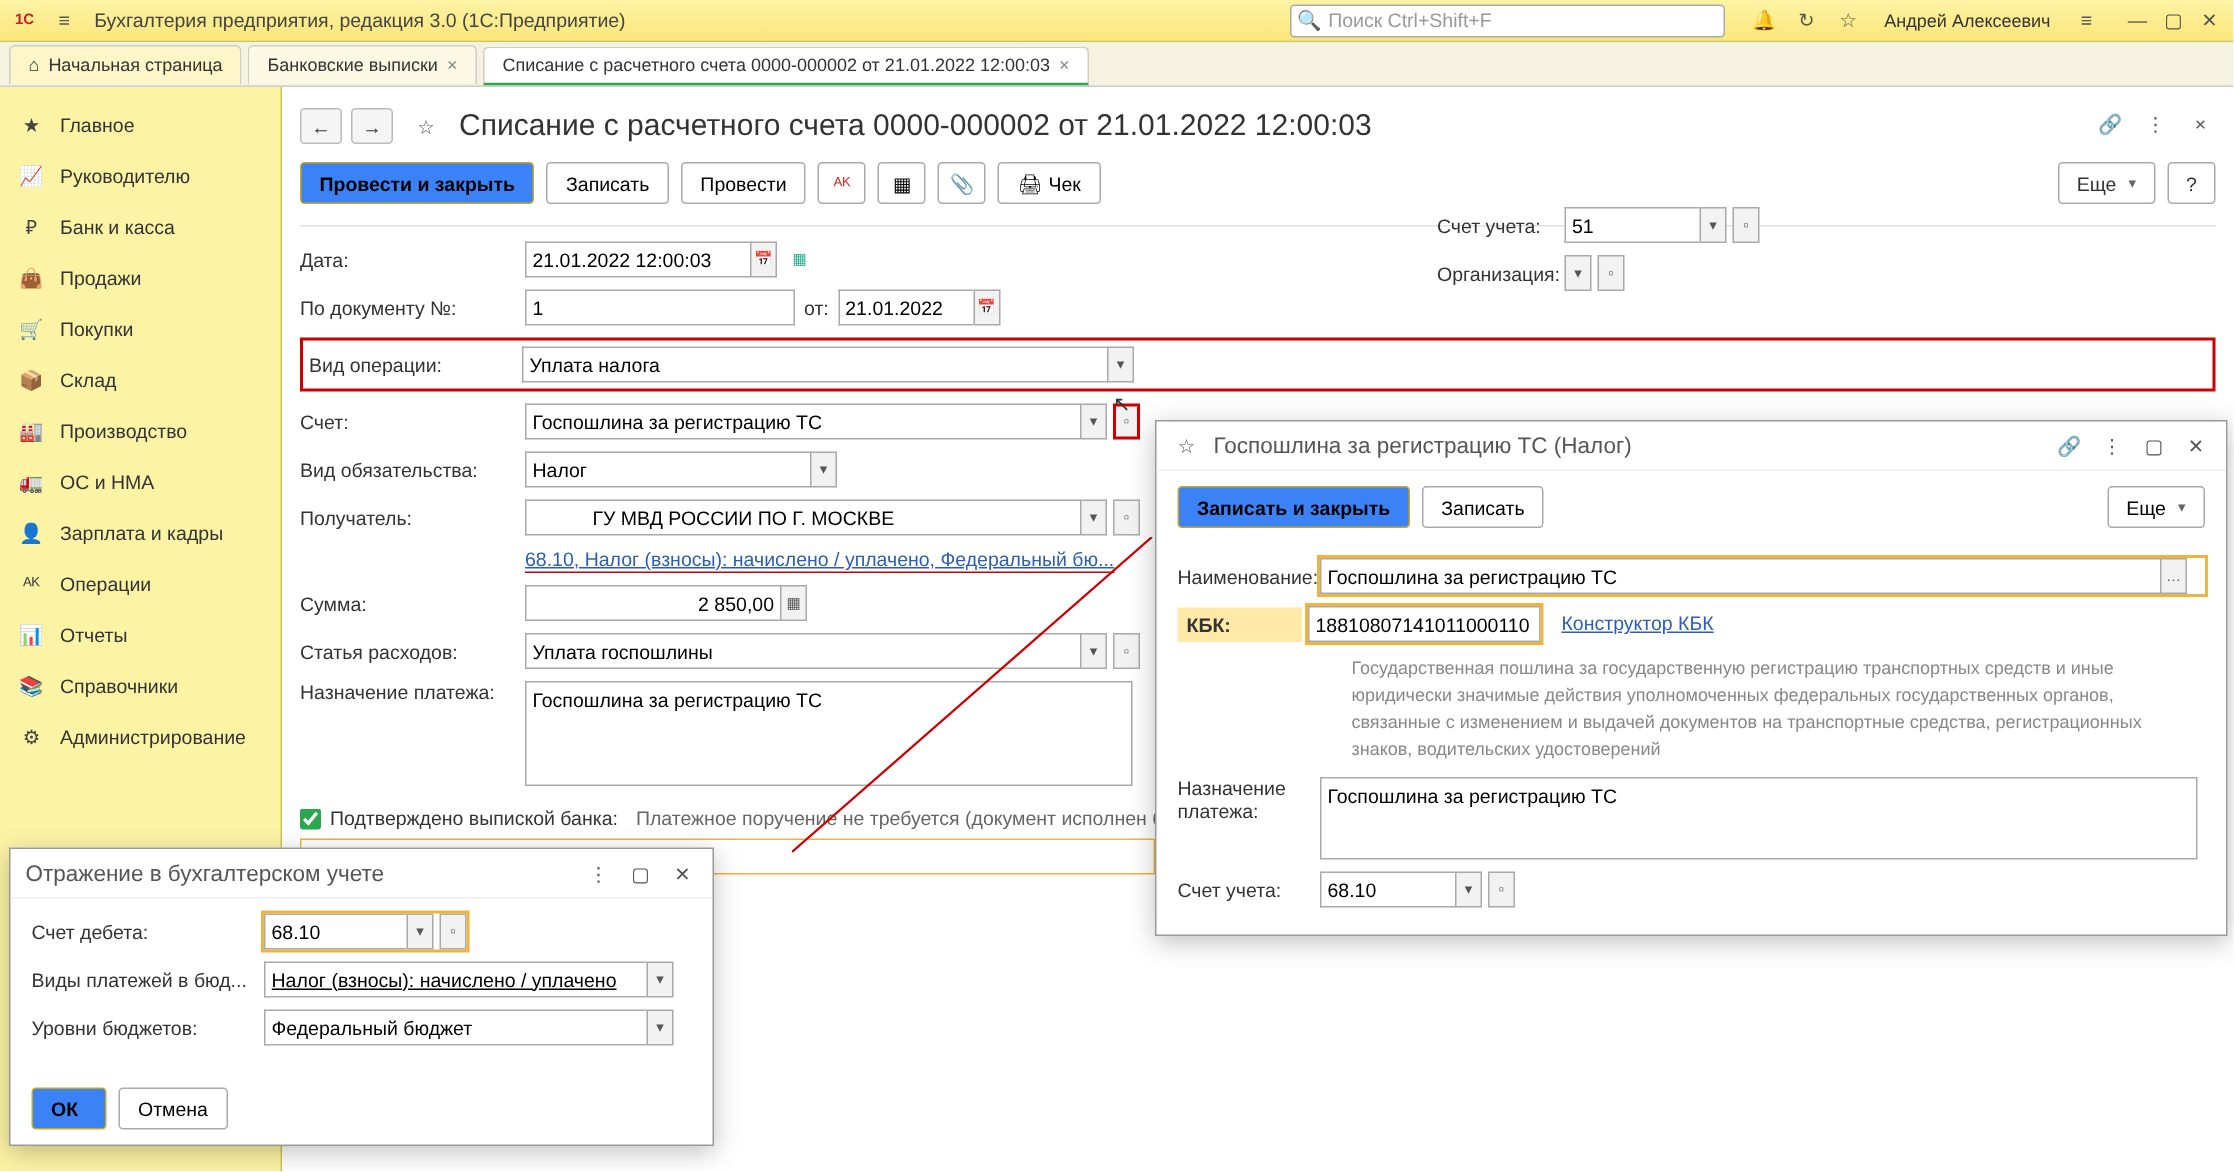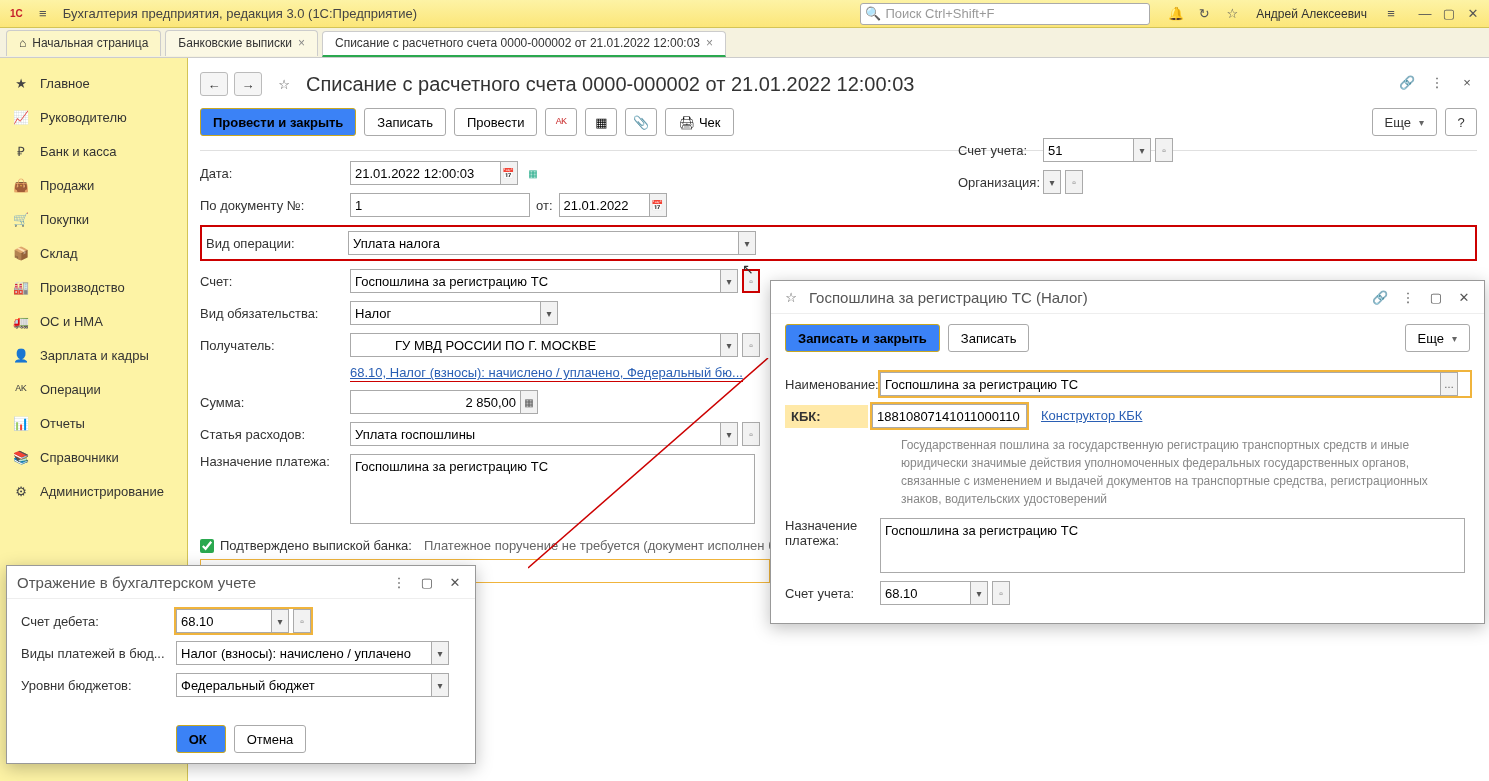--- a/index.html
+++ b/index.html
@@ -49,21 +49,21 @@
   .panel-head { display:flex; align-items:center; padding:6px 10px; gap:8px; border-bottom:1px solid #eee;}
   .panel-head .title { font-size:15px; color:#555;}
   .panel-head .acts { margin-left:auto; display:flex; gap:8px; color:#555;}
   .panel-body { padding:10px 14px;}
   .panel .toolbar { border:none; padding:0 0 10px 0; margin:0 0 10px 0;}
   .hl-field { outline:2px solid #f0b43c;}
   .bg-hl { background:#ffe9a8; padding:4px 6px; display:inline-block;font-weight:bold;}
   .desc { color:#888; font-size:12px; line-height:1.5; margin:4px 0 10px 0;}
   textarea.input { resize:none; width:100%; height:60px; padding:4px;}
   .cursor-ptr { position:absolute; font-size:14px;}
-  .panel-footer { display:flex; justify-content:center; gap:8px; padding:10px 14px; }
+  .panel-footer { display:flex; justify-content:flex-start; gap:8px; padding:10px 14px; }
 </style>
 </head>
 <body>
 
 <div class="titlebar">
   <span class="logo-1c">1C</span>
   <span class="menu-icon">≡</span>
   <span class="title-text">Бухгалтерия предприятия, редакция 3.0  (1С:Предприятие)</span>
   <div class="search-box">
     <span style="margin-right:4px">🔍</span>
@@ -301,21 +301,21 @@
       <span class="label" style="width:155px">Счет дебета:</span>
       <div class="combo hl-field">
           <input class="input" style="width: 95px;" value="68.10">
           <span class="dd-btn">▾</span>
           <span class="dd-btn" style="margin-left:4px">▫</span>
         </div>
     </div>
     <div class="form-row">
       <span class="label" style="width:155px">Виды платежей в бюд...</span>
       <div class="combo">
-          <input class="input" style="width: 255px;" value="Налог (взносы): начислено / уплачено">
+          <input class="input" style="width: 255px; text-decoration: underline;" value="Налог (взносы): начислено / уплачено">
           <span class="dd-btn">▾</span>
         </div>
     </div>
     <div class="form-row">
       <span class="label" style="width:155px">Уровни бюджетов:</span>
       <div class="combo">
           <input class="input" style="width: 255px;" value="Федеральный бюджет">
           <span class="dd-btn">▾</span>
         </div>
     </div>

